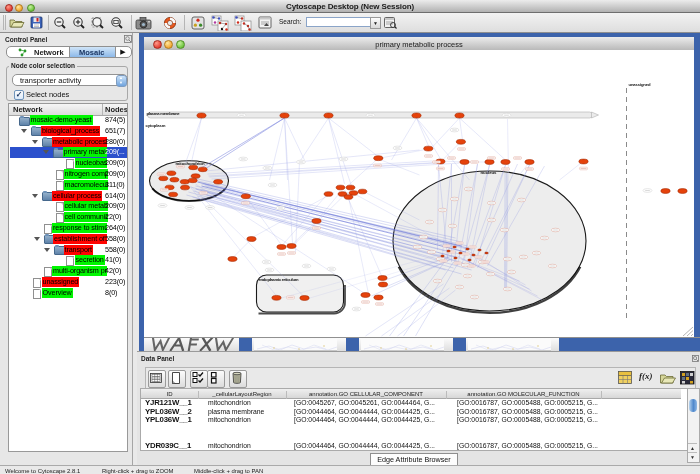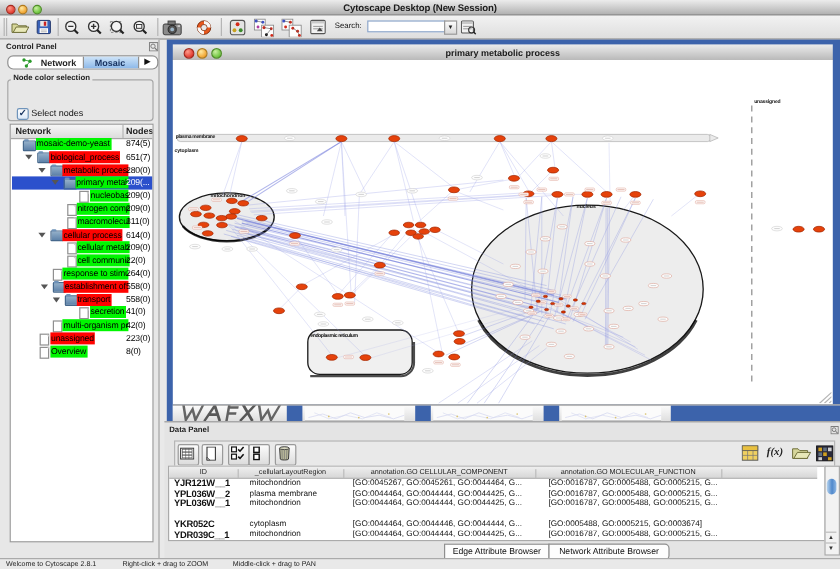--- a/index.html
+++ b/index.html
@@ -56,21 +56,21 @@
 .drow b{font-weight:bold;font-size:7.8px;letter-spacing:-0.2px;}
 .dcell{position:absolute;top:0;overflow:hidden;height:8.5px;line-height:8.5px;}
 #dscroll{position:absolute;left:550px;top:36px;width:11px;height:73px;background:#f2f2f2;border:1px solid #aaa;}
 #dthumb{position:absolute;left:1px;top:10px;width:8px;height:13px;border-radius:4px;background:linear-gradient(90deg,#b8d4ee,#4f88cc 55%,#90b8e4);}
 .btab{position:absolute;top:101px;height:12px;border:1px solid #8f8f8f;background:#fdfdfd;font-size:7.2px;line-height:12px;text-align:center;color:#111;}
 
 #status{left:0;top:465px;width:700px;height:9px;background:#e9e9e9;border-top:1px solid #aaa;font-size:5.9px;color:#222;}
 
 #netwin{left:139px;top:33px;width:561px;height:318px;background:#3c63ab;}
 #nettitle{position:absolute;left:5px;top:4px;width:550px;height:13px;background:linear-gradient(180deg,#ececec,#b9b9b9);border-bottom:1px solid #777;}
-#nettitle .t{position:absolute;left:0;top:2.5px;width:100%;text-align:center;font-size:7.5px;font-weight:bold;color:#1a1a1a;}
+#nettitle .t{position:absolute;left:0;top:2.5px;width:100%;text-align:center;font-size:7.5px;font-weight:normal;color:#1a1a1a;}
 #canvas{position:absolute;left:5px;top:17px;width:550px;height:287px;background:#fff;}
 #strip{position:absolute;left:5px;top:304px;width:556px;height:14px;background:linear-gradient(180deg,#f5f5f5,#cfcfcf);}
 </style>
 </head>
 <body>
 <div id="app">
 
   <div id="titlebar" class="abs">
     <div class="t">Cytoscape Desktop (New Session)</div>
     <div class="tl" style="left:5px;background:radial-gradient(circle at 35% 30%,#ff9a8a,#e33e32 70%);border:0.5px solid #a52a20;"></div>
@@ -215,20 +215,24 @@
         <line x1="2" y1="2" x2="7" y2="3" stroke="#2a9a2a" stroke-width="0.7"></line>
           <line x1="4" y1="7" x2="7" y2="3" stroke="#2a9a2a" stroke-width="0.7"></line>
       </svg>
       <div class="ntext">Network</div>
       <div class="mosaic"></div>
       <div class="mtext">Mosaic</div>
       <div class="arr">▶</div>
     </div>
     <div id="groupbox"></div>
     <div id="grouplbl">Node color selection</div>
+    <div id="combo">
+        <div class="txt">transporter activity</div>
+        <div class="spin">▲<br>▼</div>
+      </div>
     <div id="cb">✓</div>
     <div id="cblbl">Select nodes</div>
     <div id="treebox">
       <div id="treehdr">
           <div class="h1">Network</div>
           <div class="dv"></div>
           <div class="h2">Nodes</div>
         </div>
 <div class="trow" style="top:11.0px;">
           <div class="fold" style="left:9.6px"></div>
@@ -820,40 +824,33 @@
 <div class="dcell" style="left:67px;width:77px">plasma membrane</div>
 <div class="dcell" style="left:153px;width:150px">[GO:0044464, GO:0044444, GO:0044425, G...</div>
 <div class="dcell" style="left:316px;width:162px">[GO:0016787, GO:0005488, GO:0005215, G...</div>
 </div>
 <div class="drow" style="top:27.0px">
 <div class="dcell" style="left:4px;width:52px"><b>YPL036W__1</b></div>
 <div class="dcell" style="left:67px;width:77px">mitochondrion</div>
 <div class="dcell" style="left:153px;width:150px">[GO:0044464, GO:0044444, GO:0044425, G...</div>
 <div class="dcell" style="left:316px;width:162px">[GO:0016787, GO:0005488, GO:0005215, G...</div>
 </div>
-<div class="drow" style="top:44.0px">
-<div class="dcell" style="left:4px;width:52px"><b>YKR052C</b></div>
-<div class="dcell" style="left:67px;width:77px">cytoplasm</div>
-<div class="dcell" style="left:153px;width:150px">[GO:0044464, GO:0044446, GO:0044444, G...</div>
-<div class="dcell" style="left:316px;width:162px">[GO:0005488, GO:0005215, GO:0003674]</div>
-</div>
 <div class="drow" style="top:52.5px">
 <div class="dcell" style="left:4px;width:52px"><b>YDR039C__1</b></div>
 <div class="dcell" style="left:67px;width:77px">mitochondrion</div>
 <div class="dcell" style="left:153px;width:150px">[GO:0044464, GO:0044444, GO:0044425, G...</div>
 <div class="dcell" style="left:316px;width:162px">[GO:0016787, GO:0005488, GO:0005215, G...</div>
 </div>
     </div>
     <div id="dscroll">
         <div id="dthumb"></div>
       <div style="position:absolute;left:0px;top:54px;width:9px;height:9px;border-top:1px solid #bbb;font-size:5px;color:#333;line-height:9px;text-align:center">▲</div>
       <div style="position:absolute;left:0px;top:63px;width:9px;height:9px;border-top:1px solid #bbb;font-size:5px;color:#333;line-height:9px;text-align:center">▼</div>
     </div>
     <div class="btab" style="left:233px;width:86px;">Edge Attribute Browser</div>
-    <div class="btab" style="left:320px;width:99px;border-radius:0 4px 4px 0;">Network Attribute Browser</div>
   </div>
 
   <div id="status" class="abs">
     <span style="position:absolute;left:5px;top:2px">Welcome to Cytoscape 2.8.1</span>
     <span style="position:absolute;left:102px;top:2px">Right-click + drag to ZOOM</span>
     <span style="position:absolute;left:194px;top:2px">Middle-click + drag to PAN</span>
   </div>
 </div>
 
 </body></html>

